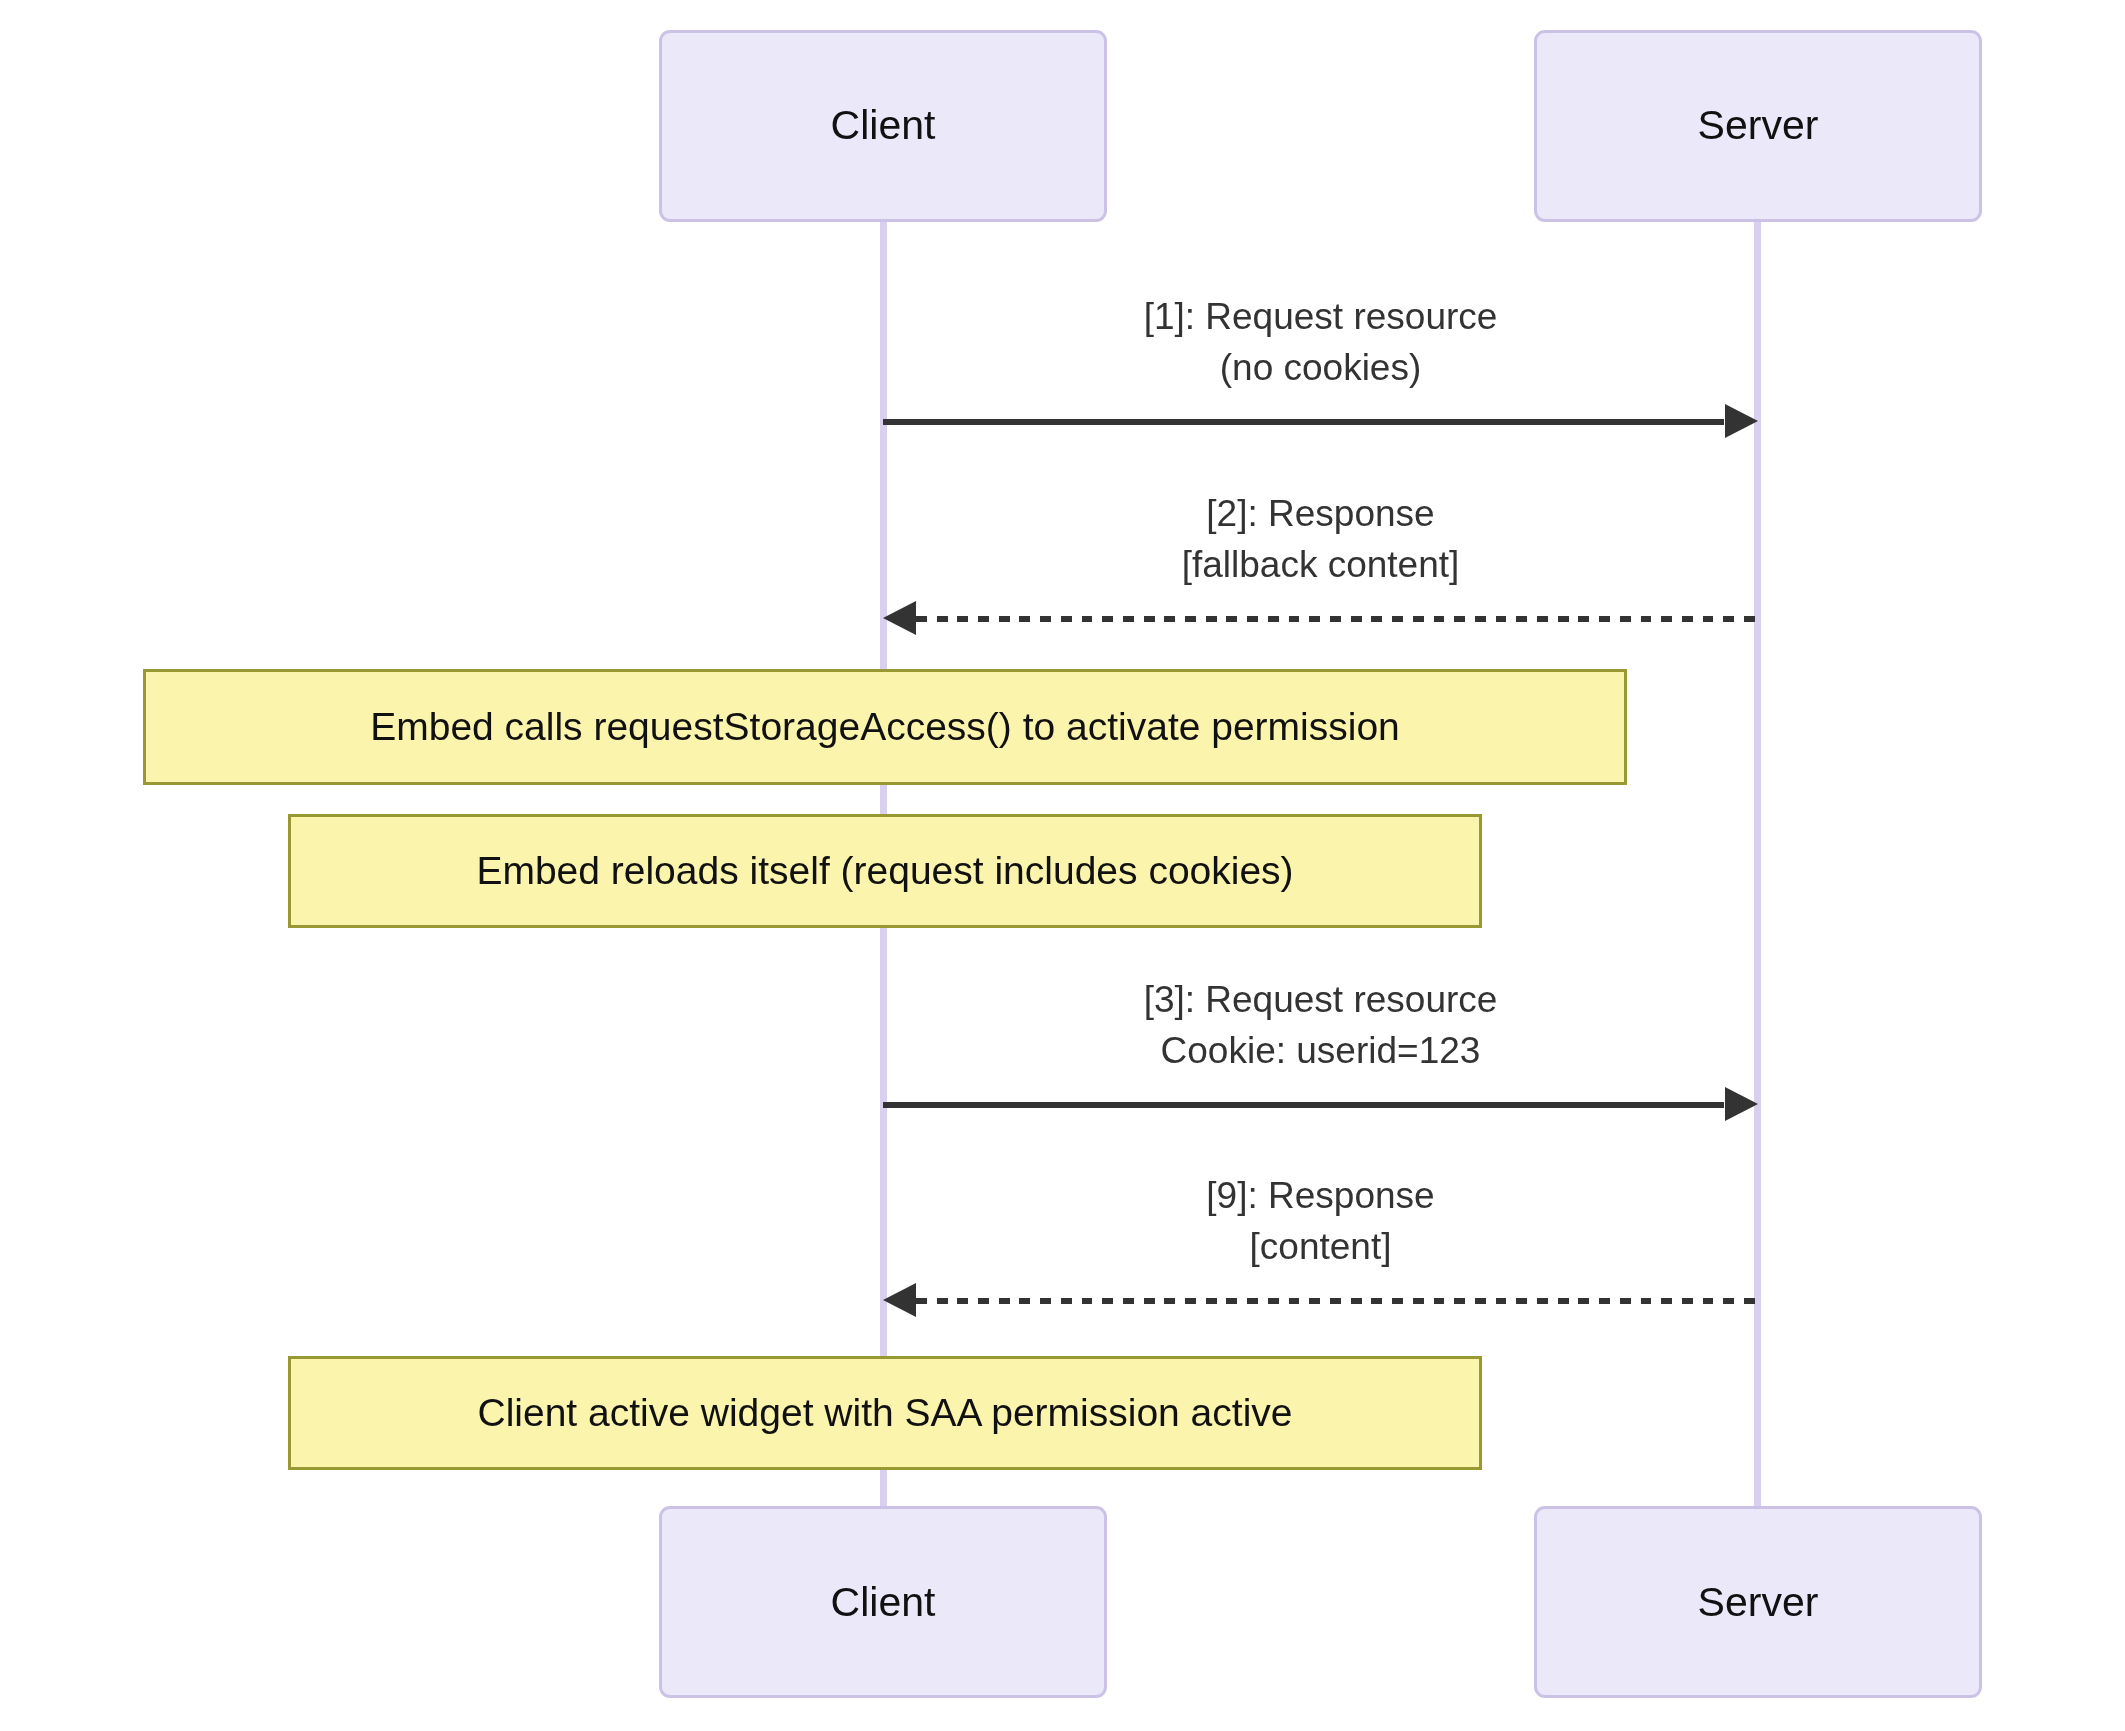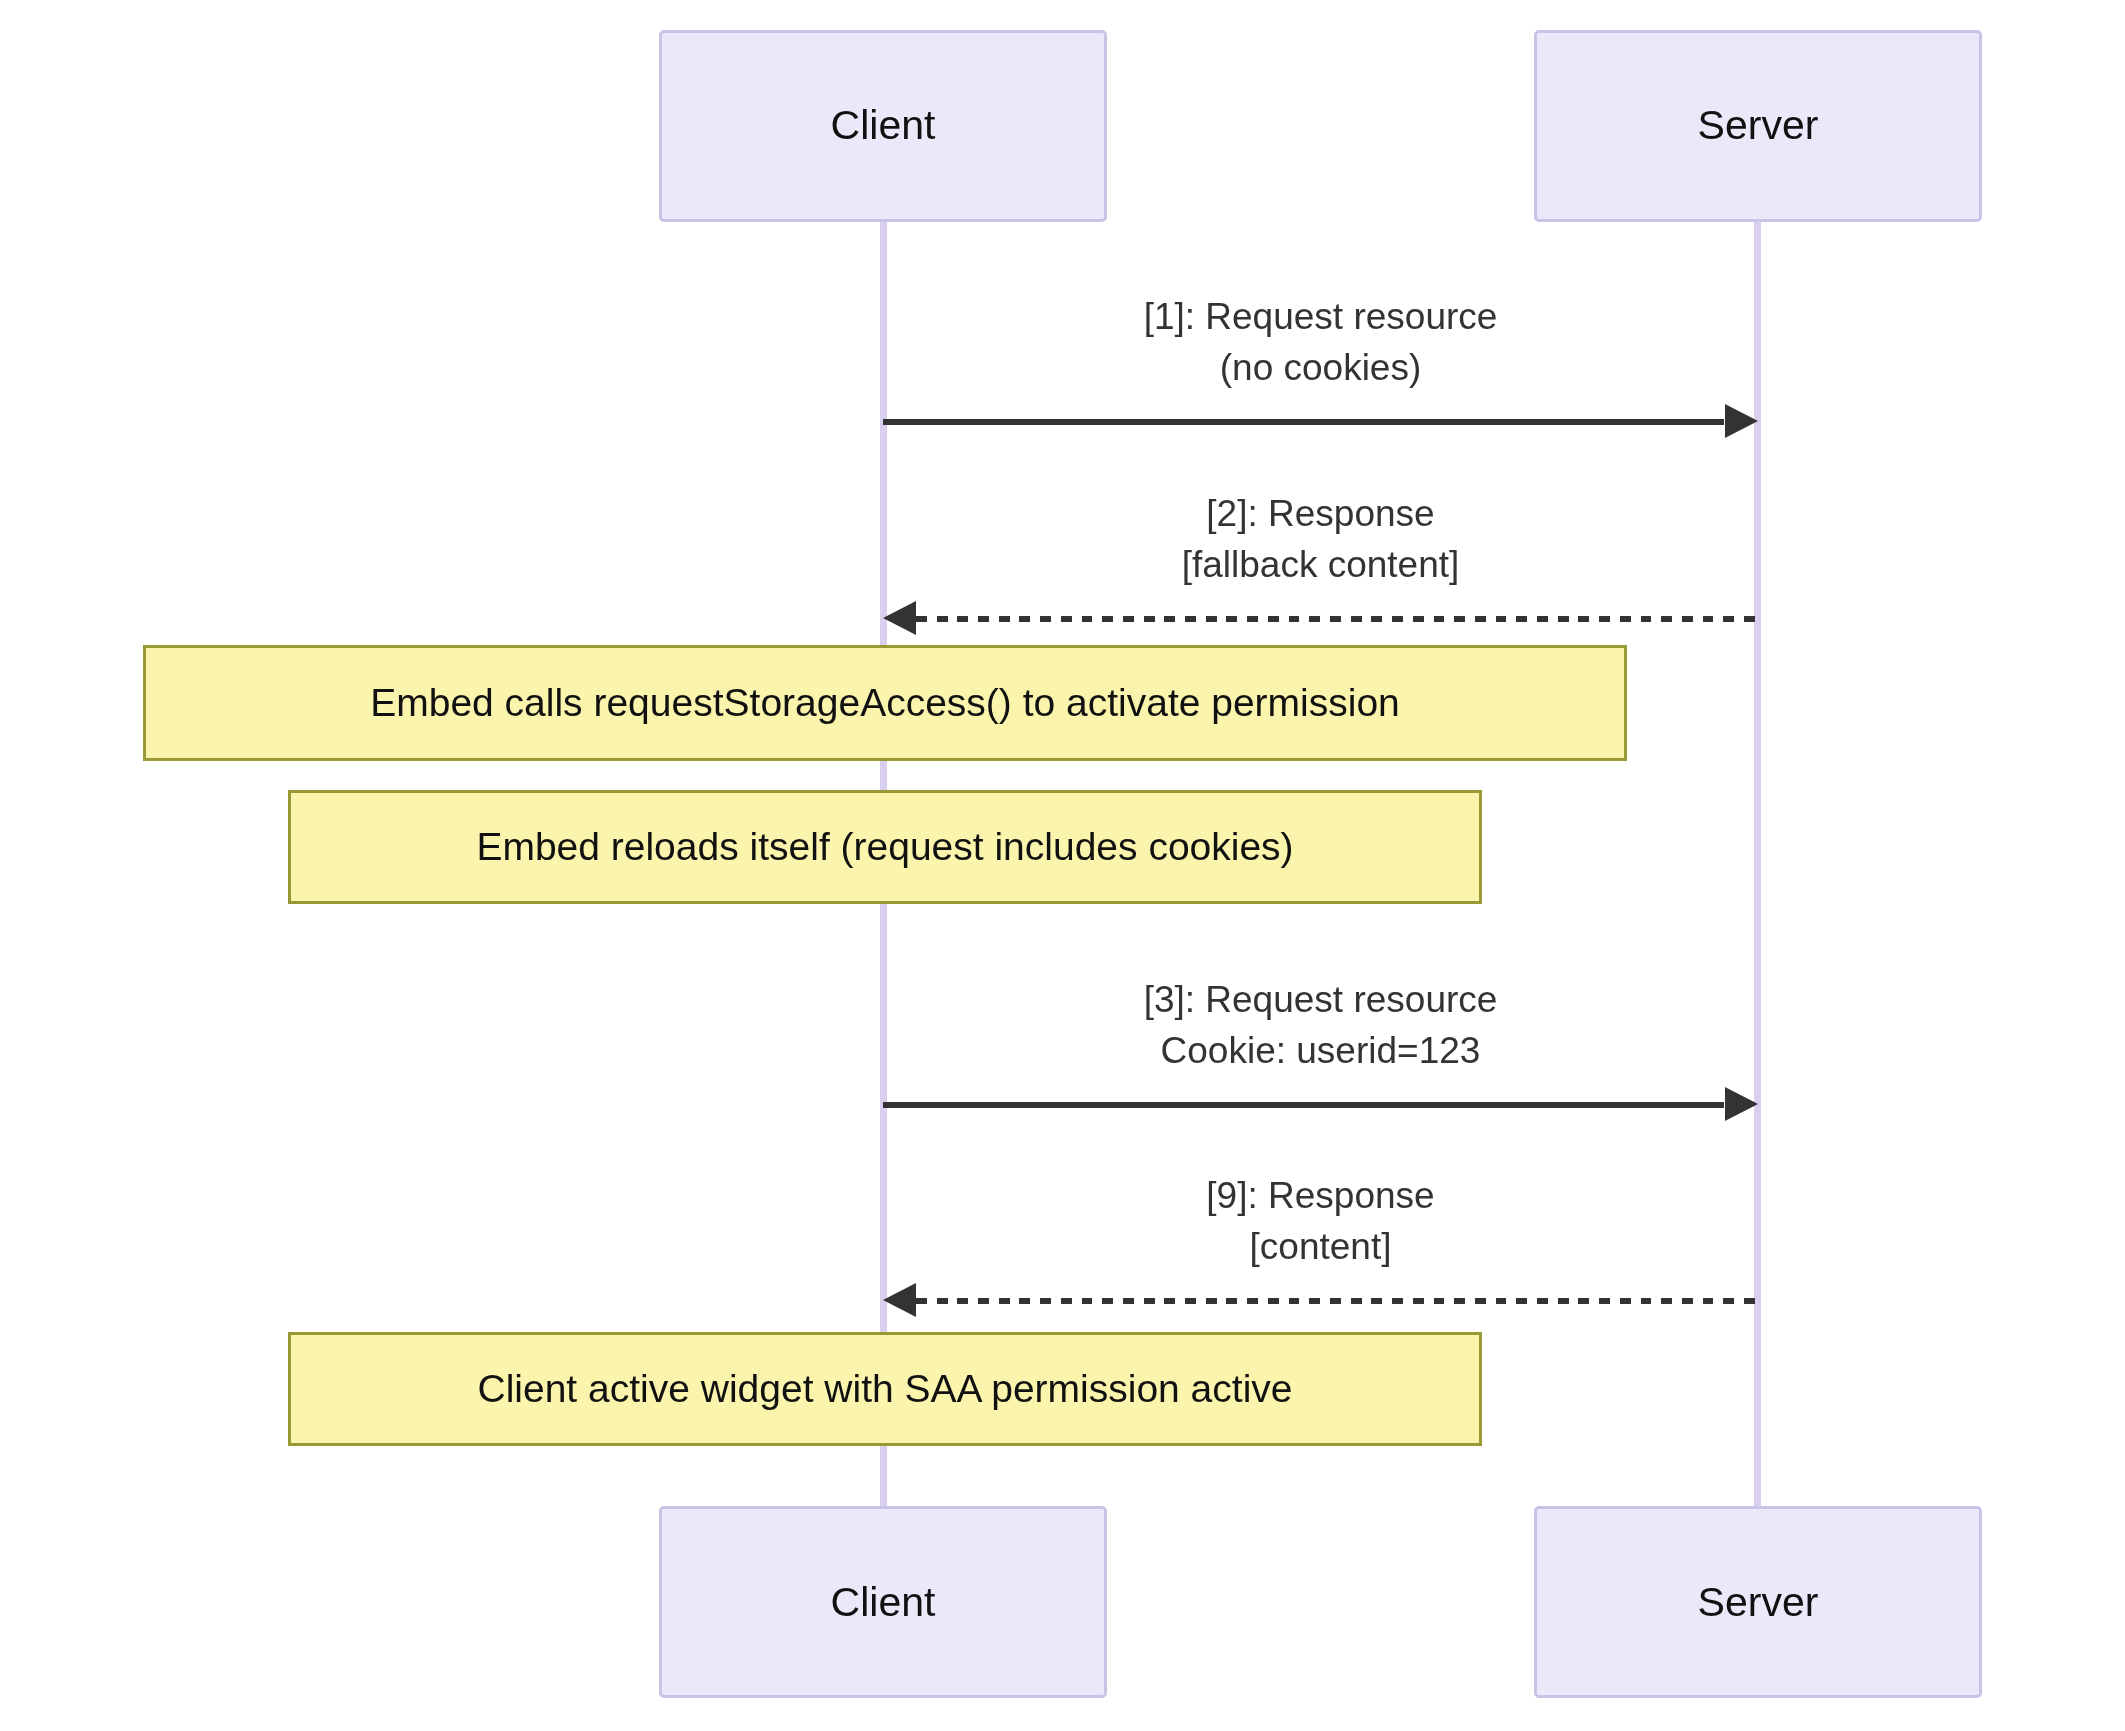--- a/index.html
+++ b/index.html
@@ -19,31 +19,32 @@
     position:relative; width:2126px; height:1732px; background:#ffffff; overflow:hidden;
   }
   .lifeline {
     position:absolute; top:222px; height:1285px; width:6.9px;
     background:var(--lifeline);
   }
   .actor-box {
     position:absolute; width:448px; height:192px;
     background:var(--actor-fill);
     border:3px solid var(--actor-border);
-    border-radius:5px;
+    border-radius:11px;
     display:flex; align-items:center; justify-content:center;
     font-size:41px; color:var(--actor-text);
   }
   .note {
     position:absolute;
     background:var(--note-fill);
     border:3px solid var(--note-border);
     display:flex; align-items:center; justify-content:center;
     font-size:39px; color:var(--note-text);
     text-align:center;
+    margin-top:24px;
   }
   .message {
     position:absolute; left:883px; width:875px; height:150px;
   }
   .msg-label {
     position:absolute; top:0; left:0; width:100%;
     text-align:center; font-size:37px; line-height:51px; color:var(--msg-text);
   }
   .shaft { position:absolute; top:128px; height:5.9px; }
   .shaft.solid { left:0; width:841px; background:var(--arrow); }

